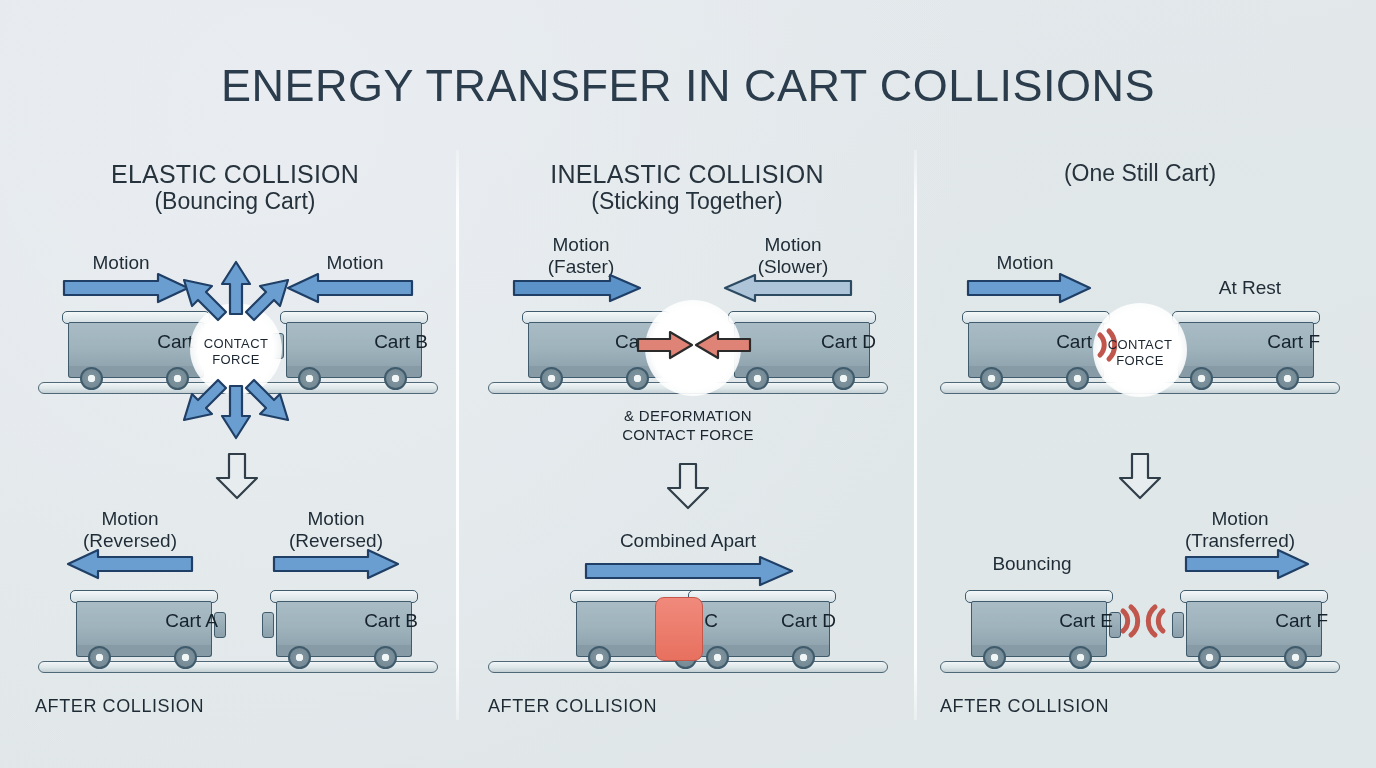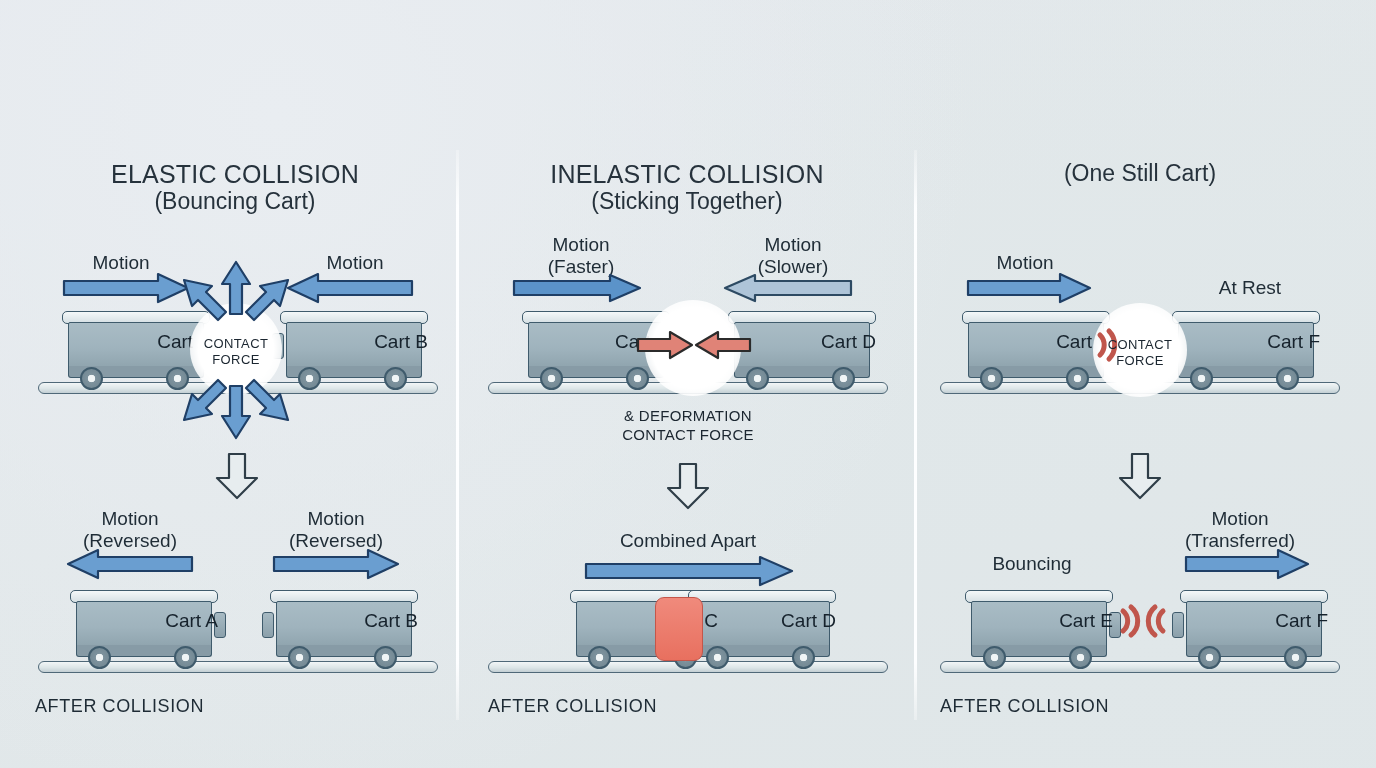--- a/index.html
+++ b/index.html
@@ -62,20 +62,21 @@
   svg{display:block;overflow:visible;}
 
   .deform{position:absolute;width:46px;height:62px;border-radius:9px;z-index:5;
      background:linear-gradient(to bottom,#f08a7c,#e8705f);border:1.6px solid #c4564a;}
 </style>
 </head>
 <body>
 
 <div id="stage">
 
+  <div class="title">ENERGY TRANSFER IN CART COLLISIONS</div>
 
   <div class="divider" style="left:456px"></div>
   <div class="divider" style="left:914px"></div>
 
   <div class="col-head" style="left:25px;top:160px">
     <div class="l1">ELASTIC COLLISION</div>
     <div class="l2">(Bouncing Cart)</div>
   </div>
 
   <div class="lbl" style="left:56px;top:252px;width:130px">Motion</div>

